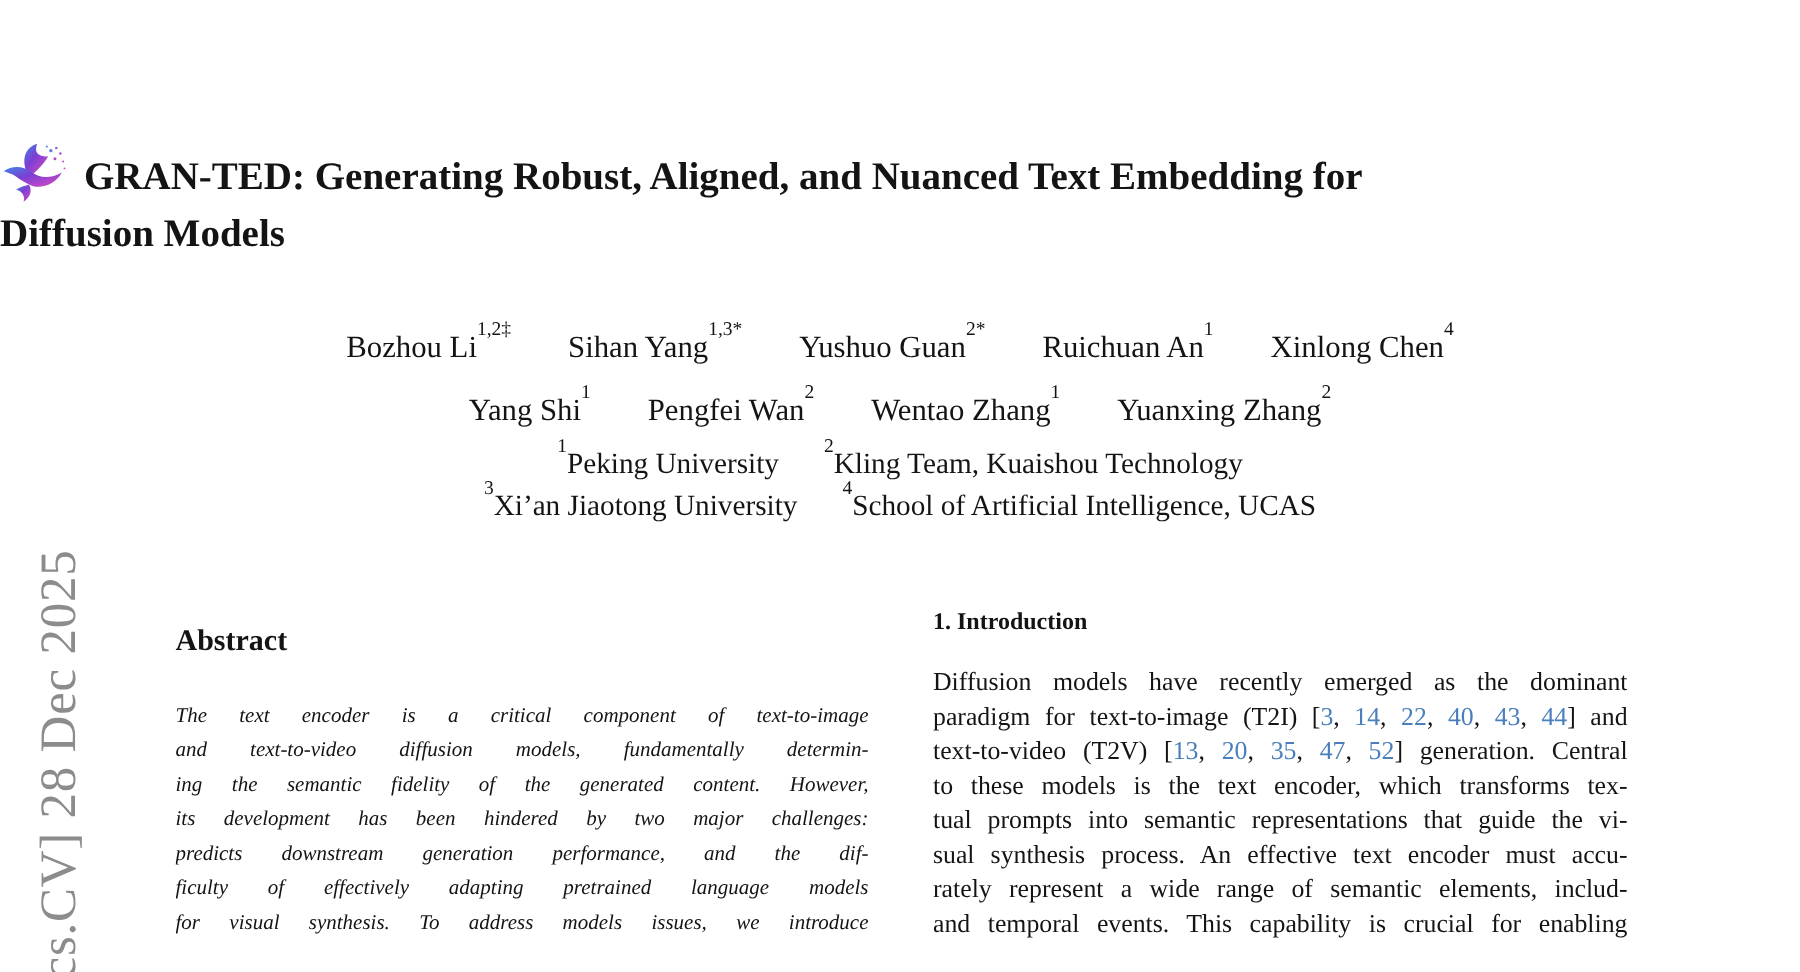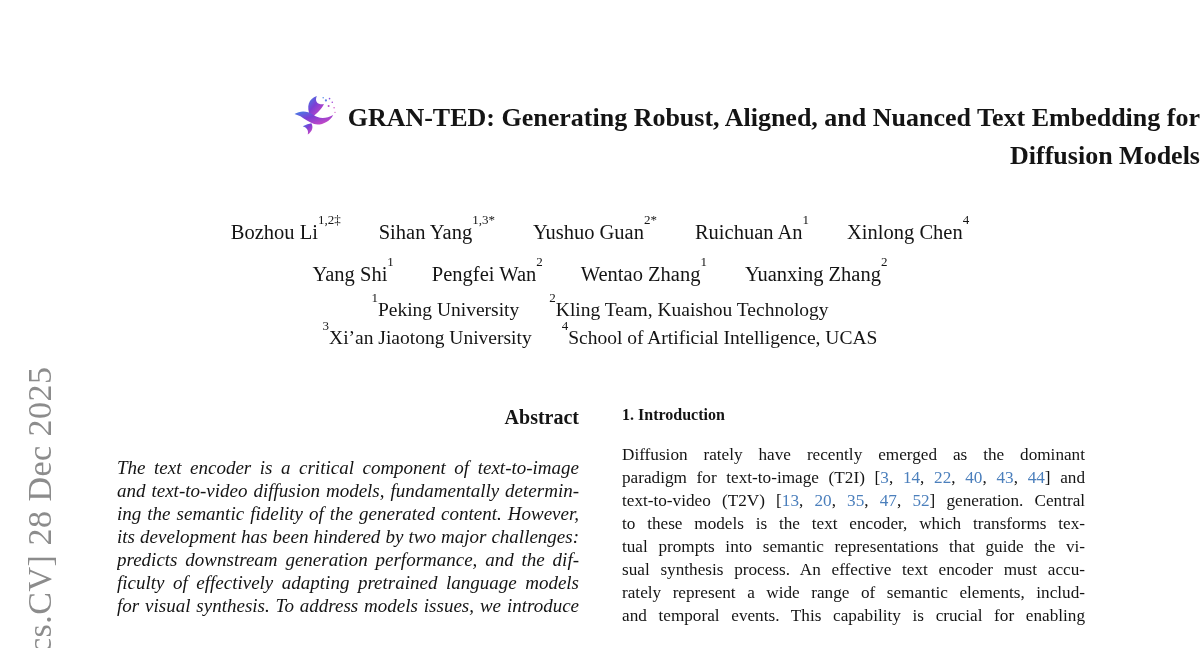--- a/index.html
+++ b/index.html
@@ -14,21 +14,21 @@
   .watermark {
     position: absolute; left: 21px; top: 653px;
     transform: rotate(-90deg); transform-origin: 0 0;
     font-size: 34px; color: #8c8c8c; white-space: nowrap;
     letter-spacing: 0.5px;
   }
 
   
   .title-block {
     position: absolute; top: 95px; left: 0; width: 1200px;
-    text-align: right; font-weight: bold; font-size: 26px; line-height: 38px;
+    text-align: left; font-weight: bold; font-size: 26px; line-height: 38px;
   }
   .title-line1 .bird { vertical-align: -9px; margin-right: 10px; }
 
   
   .authors-block { position: absolute; top: 211px; left: 0; width: 1200px; }
   .author-row {
     display: flex; justify-content: center; gap: 38px;
     font-size: 20.5px; line-height: 42px; white-space: nowrap;
   }
   .author-row sup, .affil-row sup {
@@ -41,24 +41,24 @@
     display: flex; justify-content: center; gap: 30px;
     font-size: 19.5px; line-height: 28px; white-space: nowrap;
   }
 
   
   .col { position: absolute; top: 400px; height: 248px; overflow: hidden; }
   .col-left  { left: 117px; width: 462px; }
   .col-right { left: 622px; width: 463px; }
 
   .abstract-heading {
-    text-align: right; font-weight: bold; font-size: 20px;
-    margin-top: 6px; margin-bottom: 0;
+    text-align: left; font-weight: bold; font-size: 20px;
+    margin-top: 16px; margin-bottom: 0;
   }
-  .abstract-body { margin-top: 27px; font-style: italic; font-size: 19px; }
+  .abstract-body { margin-top: 27px; font-style: italic; font-size: 14px; }
 
   .intro-heading { font-weight: bold; font-size: 16px; margin-top: 6px; }
   .intro-body { margin-top: 19px; font-size: 17.2px; }
 
   .jline {
     text-align: justify; text-align-last: justify;
     line-height: 23px; height: 23px; overflow: hidden; white-space: nowrap;
   }
   .cite { color: #4b7fbc; }
 </style>
@@ -130,21 +130,21 @@
         <div class="jline"><span>its development has been hindered by two major challenges:</span></div>
         <div class="jline"><span>predicts downstream generation performance, and the dif-</span></div>
         <div class="jline"><span>ficulty of effectively adapting pretrained language models</span></div>
         <div class="jline"><span>for visual synthesis. To address models issues, we introduce</span></div>
       </div>
   </div>
 
   <div class="col col-right">
     <div class="intro-heading">1. Introduction</div>
     <div class="intro-body" id="intro-body">
-        <div class="jline"><span>Diffusion rately have recently emerged as the dominant</span></div>
+        <div class="jline"><span>Diffusion models have recently emerged as the dominant</span></div>
         <div class="jline"><span>paradigm for text-to-image (T2I) [</span><span class="cite" style="color: rgb(75, 127, 188);">3</span><span>, </span><span class="cite" style="color: rgb(75, 127, 188);">14</span><span>, </span><span class="cite" style="color: rgb(75, 127, 188);">22</span><span>, </span><span class="cite" style="color: rgb(75, 127, 188);">40</span><span>, </span><span class="cite" style="color: rgb(75, 127, 188);">43</span><span>, </span><span class="cite" style="color: rgb(75, 127, 188);">44</span><span>] and</span></div>
         <div class="jline"><span>text-to-video (T2V) [</span><span class="cite" style="color: rgb(75, 127, 188);">13</span><span>, </span><span class="cite" style="color: rgb(75, 127, 188);">20</span><span>, </span><span class="cite" style="color: rgb(75, 127, 188);">35</span><span>, </span><span class="cite" style="color: rgb(75, 127, 188);">47</span><span>, </span><span class="cite" style="color: rgb(75, 127, 188);">52</span><span>] generation. Central</span></div>
         <div class="jline"><span>to these models is the text encoder, which transforms tex-</span></div>
         <div class="jline"><span>tual prompts into semantic representations that guide the vi-</span></div>
         <div class="jline"><span>sual synthesis process. An effective text encoder must accu-</span></div>
         <div class="jline"><span>rately represent a wide range of semantic elements, includ-</span></div>
         <div class="jline"><span>and temporal events. This capability is crucial for enabling</span></div>
       </div>
   </div>
 

